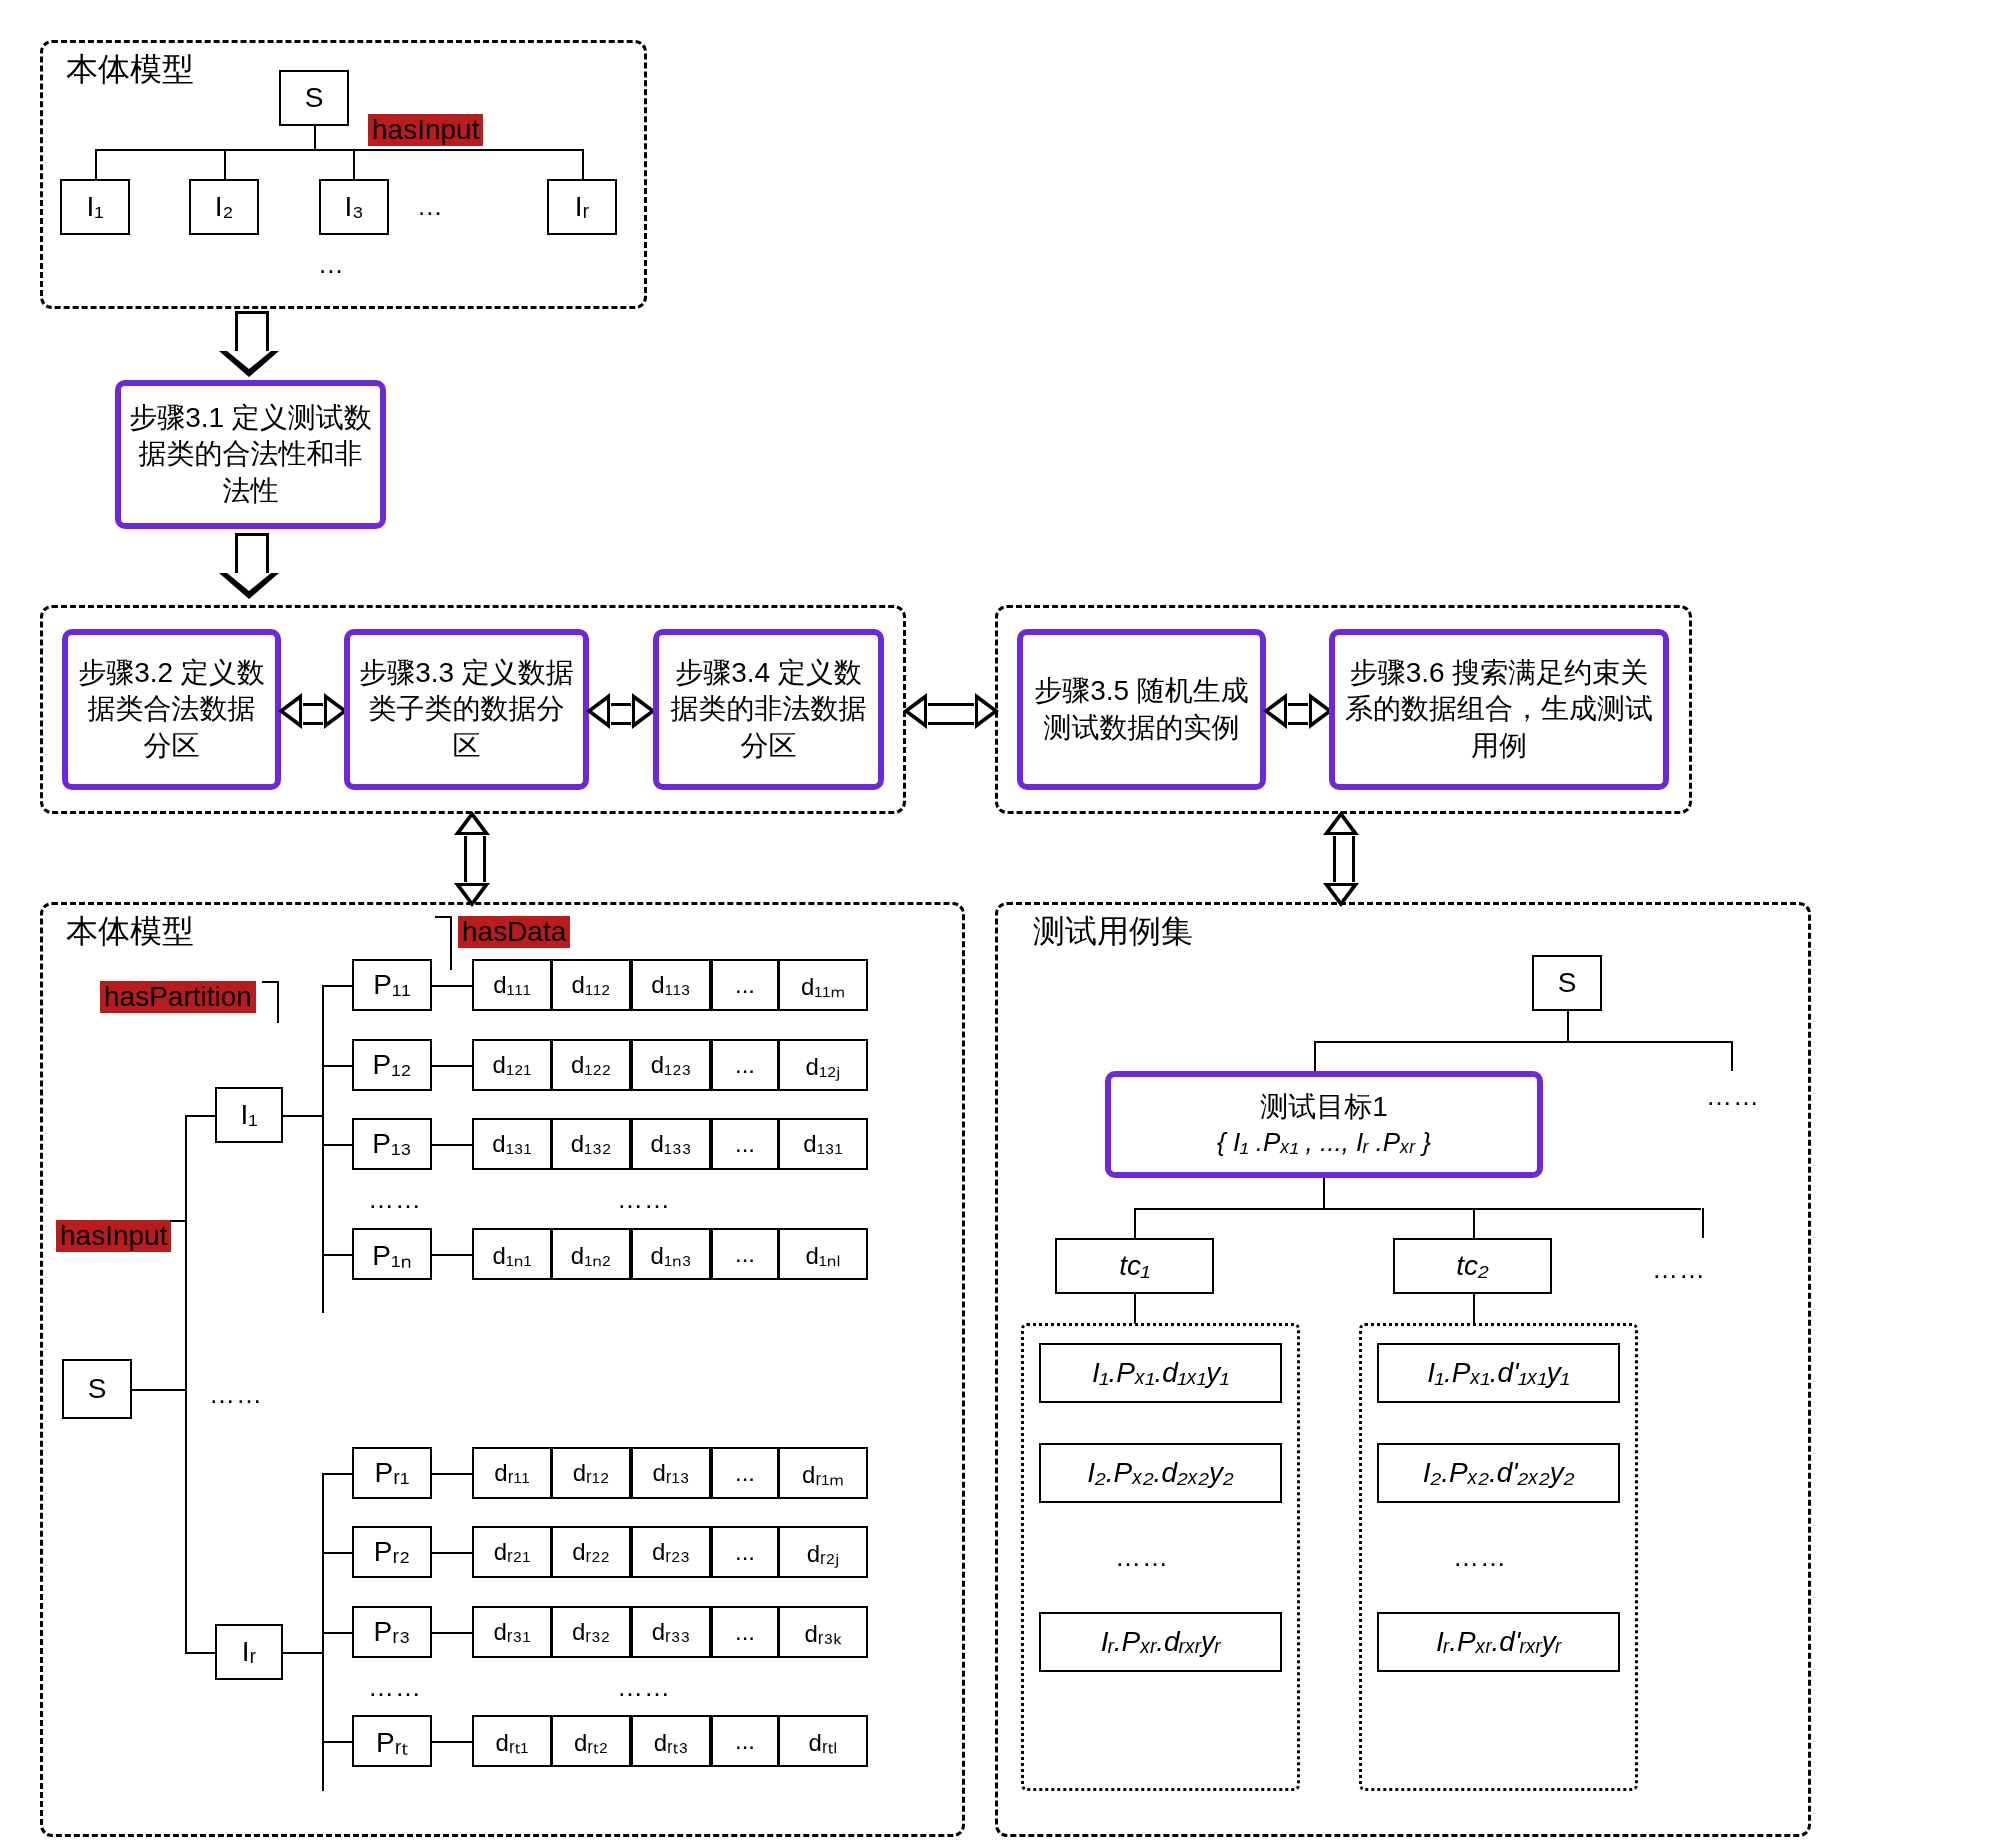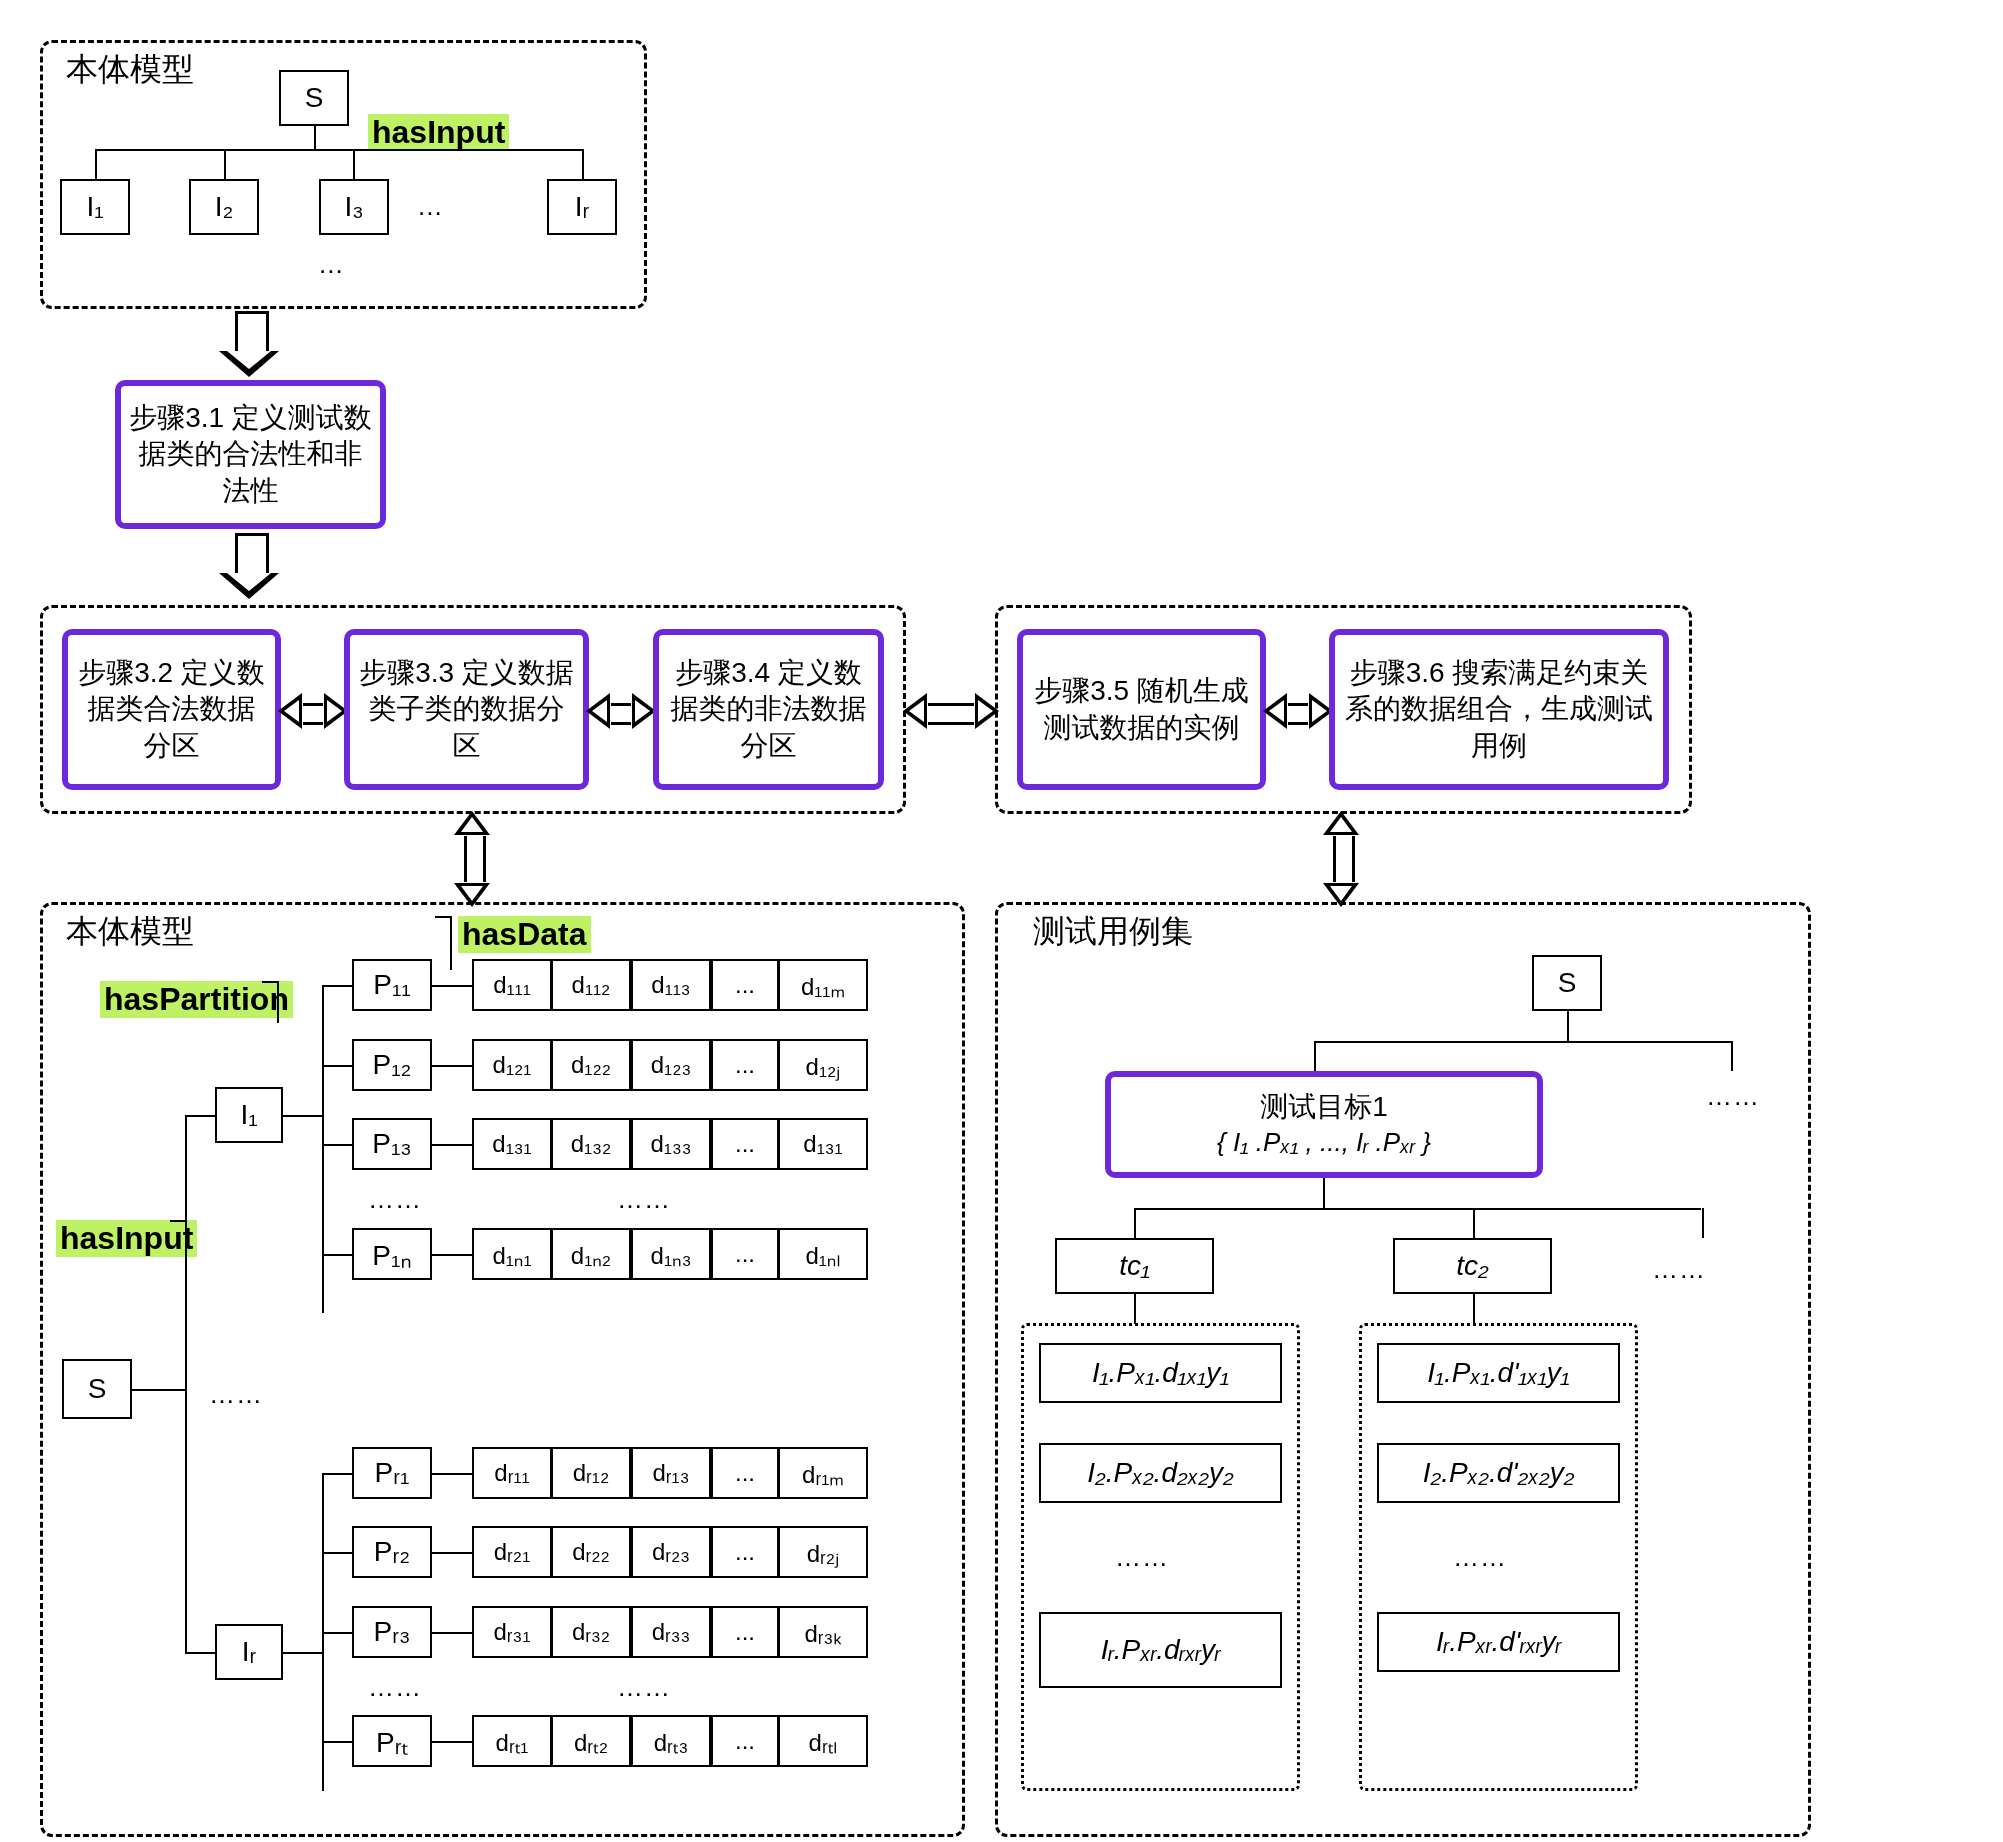--- a/index.html
+++ b/index.html
@@ -9,21 +9,21 @@
   .dashed-box { position: absolute; border: 3px dashed #000; border-radius: 12px; }
   .dashed-label { position: absolute; font-size: 32px; background: #fff; padding: 0 6px; }
 
   .solid-box { position: absolute; border: 6px solid #6d28d9; border-radius: 10px; background: #fff;
                display: flex; align-items: center; justify-content: center; text-align: center;
                font-size: 28px; line-height: 1.3; padding: 6px; }
   .cell { position: absolute; border: 2px solid #000; background: #fff;
           display: flex; align-items: center; justify-content: center; font-size: 28px; }
   .cell.small { font-size: 24px; }
 
-  .rel-label { position: absolute; font-size: 32px; background: #bef264; padding: 0 4px; font-weight: bold; }
+  .rel-label { position: absolute; font-size: 28px; background: #b91c1c; padding: 0 4px; }
 
   
   .hollow-arrow-down { position: absolute; width: 0; height: 0; }
   .hollow-arrow-down::before { content:""; position:absolute; left:-14px; top:0; width:28px; height:40px; border:3px solid #000; border-bottom:none; }
   .hollow-arrow-down::after { content:""; position:absolute; left:-30px; top:40px; width:0; height:0;
     border-left:30px solid transparent; border-right:30px solid transparent; border-top:26px solid #000; }
   .hollow-arrow-down .inner { position:absolute; left:-22px; top:40px; width:0; height:0;
     border-left:22px solid transparent; border-right:22px solid transparent; border-top:18px solid #fff; z-index:2; }
 
   .dbl-h-arrow { position:absolute; height:36px; }
@@ -250,21 +250,21 @@
   <div class="cell" style="left:1373px; top:1218px; width:159px; height:56px; font-style:italic;">tc₂</div>
   <div class="dots" style="left:1632px; top:1234px;">……</div>
 
   <div class="line-v" style="left:1114px; top:1274px; height:30px;"></div>
   <div class="line-v" style="left:1453px; top:1274px; height:30px;"></div>
 
   <div class="dotted-group" style="left:1001px; top:1303px; width:279px; height:468px;"></div>
   <div class="expr-row" style="left:1019px; top:1323px; width:243px; height:60px;">I₁.Pₓ₁.d₁ₓ₁y₁</div>
   <div class="expr-row" style="left:1019px; top:1423px; width:243px; height:60px;">I₂.Pₓ₂.d₂ₓ₂y₂</div>
   <div class="dots" style="left:1095px; top:1522px;">……</div>
-  <div class="expr-row" style="left:1019px; top:1592px; width:243px; height:76px;">Iᵣ.Pₓᵣ.dᵣₓᵣyᵣ</div>
+  <div class="expr-row" style="left:1019px; top:1592px; width:243px; height:60px;">Iᵣ.Pₓᵣ.dᵣₓᵣyᵣ</div>
 
   <div class="dotted-group" style="left:1339px; top:1303px; width:279px; height:468px;"></div>
   <div class="expr-row" style="left:1357px; top:1323px; width:243px; height:60px;">I₁.Pₓ₁.d'₁ₓ₁y₁</div>
   <div class="expr-row" style="left:1357px; top:1423px; width:243px; height:60px;">I₂.Pₓ₂.d'₂ₓ₂y₂</div>
   <div class="dots" style="left:1433px; top:1522px;">……</div>
   <div class="expr-row" style="left:1357px; top:1592px; width:243px; height:60px;">Iᵣ.Pₓᵣ.d'ᵣₓᵣyᵣ</div>
 
 </div>
 
 

